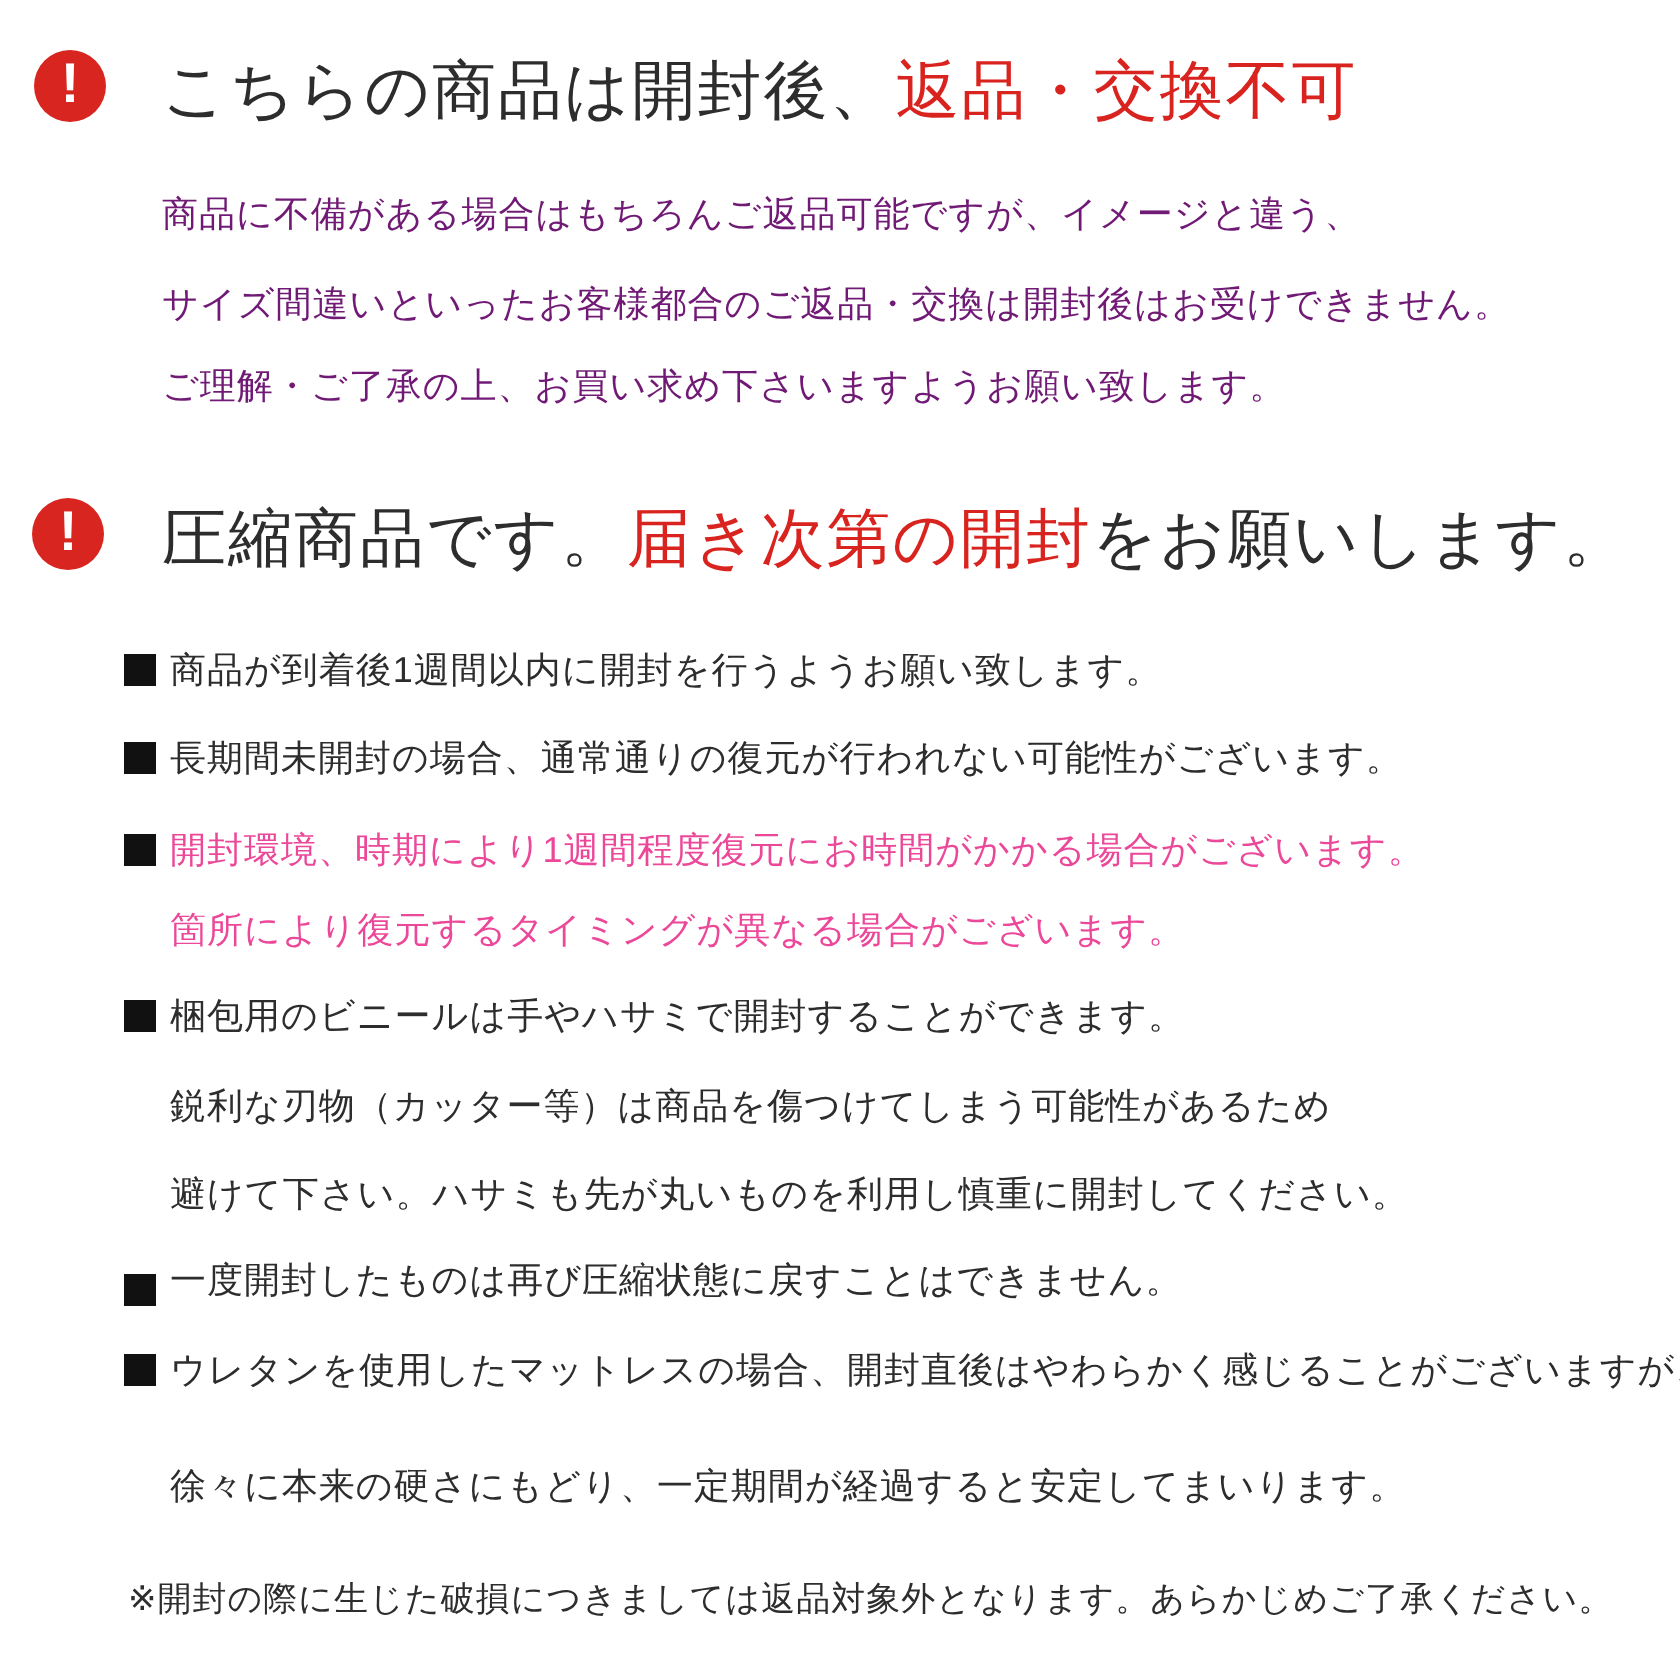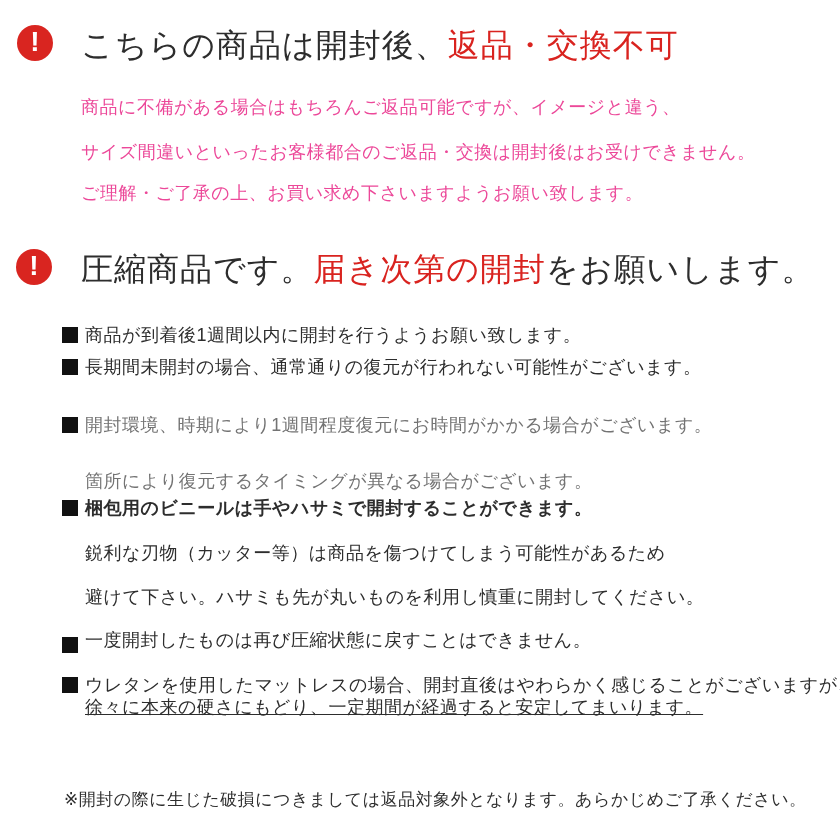--- a/index.html
+++ b/index.html
@@ -35,42 +35,42 @@
     color:#2d2d2d;
     white-space:nowrap;
   }
   .heading .red{color:#d9231f;}
   .body-line{
     position:absolute;
     left:81px;
     font-size:18px;
     line-height:26px;
     letter-spacing:0.5px;
-    color:#ec4899;
+    color:#701a75;
     white-space:nowrap;
   }
   .bullet-row{
     position:absolute;
     left:62px;
     display:flex;
     align-items:center;
     font-size:18px;
     line-height:26px;
     letter-spacing:0.5px;
     color:#2d2d2d;
     white-space:nowrap;
   }
   .bullet-row .sq{
     width:16px;height:16px;
     background:#111111;
     margin-right:7px;
     flex:0 0 auto;
   }
   .bullet-row.cont{left:85px;}
-  .bullet-row.red .txt{color:#737373;}
+  .bullet-row.red .txt{color:#ec4899;}
   .footer-note{
     position:absolute;
     left:64px;
     font-size:17px;
     line-height:26px;
     letter-spacing:0.5px;
     color:#2d2d2d;
     white-space:nowrap;
   }
 </style>
@@ -94,48 +94,48 @@
     <span>!</span>
   </div>
   <div class="heading" style="top:250px;">
     <span>圧縮商品です。</span><span class="red">届き次第の開封</span><span>をお願いします。</span>
   </div>
 
   <div class="bullet-row" style="top:322px;">
     <span class="sq"></span>
     <span class="txt">商品が到着後1週間以内に開封を行うようお願い致します。</span>
   </div>
-  <div class="bullet-row" style="top:354px;">
+  <div class="bullet-row" style="top:366px;">
     <span class="sq"></span>
     <span class="txt">長期間未開封の場合、通常通りの復元が行われない可能性がございます。</span>
   </div>
   <div class="bullet-row red" style="top:412px;">
     <span class="sq"></span>
     <span class="txt">開封環境、時期により1週間程度復元にお時間がかかる場合がございます。</span>
   </div>
-  <div class="bullet-row red cont" style="top:452px;margin-top:16px;">
+  <div class="bullet-row red cont" style="top:452px;">
     <span class="txt">箇所により復元するタイミングが異なる場合がございます。</span>
   </div>
-  <div class="bullet-row" style="top:495px;font-weight:bold;">
+  <div class="bullet-row" style="top:495px;">
     <span class="sq"></span>
     <span class="txt">梱包用のビニールは手やハサミで開封することができます。</span>
   </div>
   <div class="bullet-row cont" style="top:540px;text-align:center;">
     <span class="txt">鋭利な刃物（カッター等）は商品を傷つけてしまう可能性があるため</span>
   </div>
   <div class="bullet-row cont" style="top:584px;">
     <span class="txt">避けて下さい。ハサミも先が丸いものを利用し慎重に開封してください。</span>
   </div>
   <div class="bullet-row" style="top:627px;align-items:flex-end;">
     <span class="sq"></span>
     <span class="txt">一度開封したものは再び圧縮状態に戻すことはできません。</span>
   </div>
   <div class="bullet-row" style="top:672px;">
     <span class="sq"></span>
     <span class="txt">ウレタンを使用したマットレスの場合、開封直後はやわらかく感じることがございますが、</span>
   </div>
-  <div class="bullet-row cont" style="top:694px;text-decoration:underline;">
+  <div class="bullet-row cont" style="top:730px;">
     <span class="txt">徐々に本来の硬さにもどり、一定期間が経過すると安定してまいります。</span>
   </div>
 
   <div class="footer-note" style="top:787px;">※開封の際に生じた破損につきましては返品対象外となります。あらかじめご了承ください。</div>
 
 </div>
 
 </body></html>

